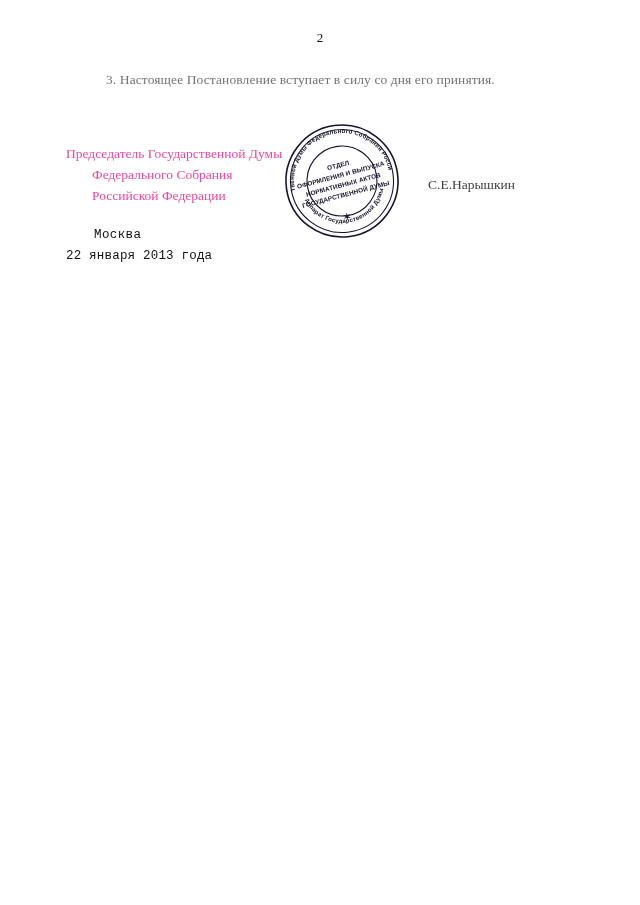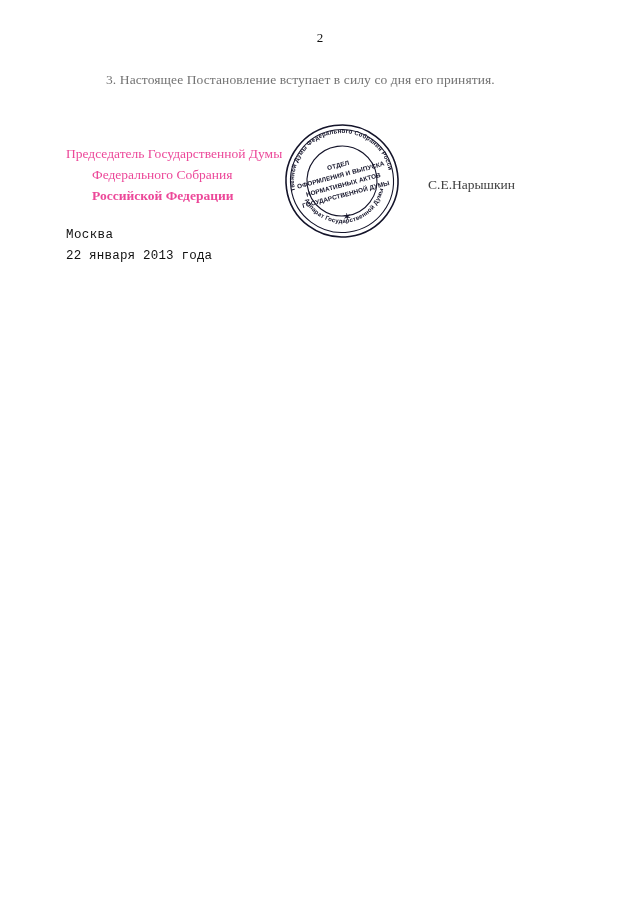--- a/index.html
+++ b/index.html
@@ -50,21 +50,21 @@
     top: 143px;
     left: 66px;
     width: 330px;
     font-family: "Liberation Serif", serif;
     font-size: 13.5px;
     line-height: 21px;
     color: #ec4899;
   }
   .signature-block .line-1 { text-indent: 0; }
   .signature-block .line-2 { padding-left: 26px; }
-  .signature-block .line-3 { padding-left: 26px; font-weight: bold; }
+  .signature-block .line-3 { padding-left: 26px; }
 
   .signer-name {
     position: absolute;
     top: 177px;
     left: 428px;
     font-family: "Liberation Serif", serif;
     font-size: 13.5px;
     color: #404040;
     white-space: nowrap;
   }
@@ -73,21 +73,21 @@
     position: absolute;
     top: 225px;
     left: 66px;
     font-family: "Liberation Mono", monospace;
     font-size: 12.5px;
     line-height: 21px;
     color: #111;
     letter-spacing: 0.2px;
   }
   .meta-block .meta-line { white-space: nowrap; }
-  .meta-block .meta-city { letter-spacing: 0.4px; }
+  .meta-block .meta-city { letter-spacing: 0.4px; margin-left: 28px; }
 
   
   .stamp {
     position: absolute;
     top: 122px;
     left: 283px;
     width: 118px;
     height: 118px;
     transform: rotate(-8deg);
     pointer-events: none;

